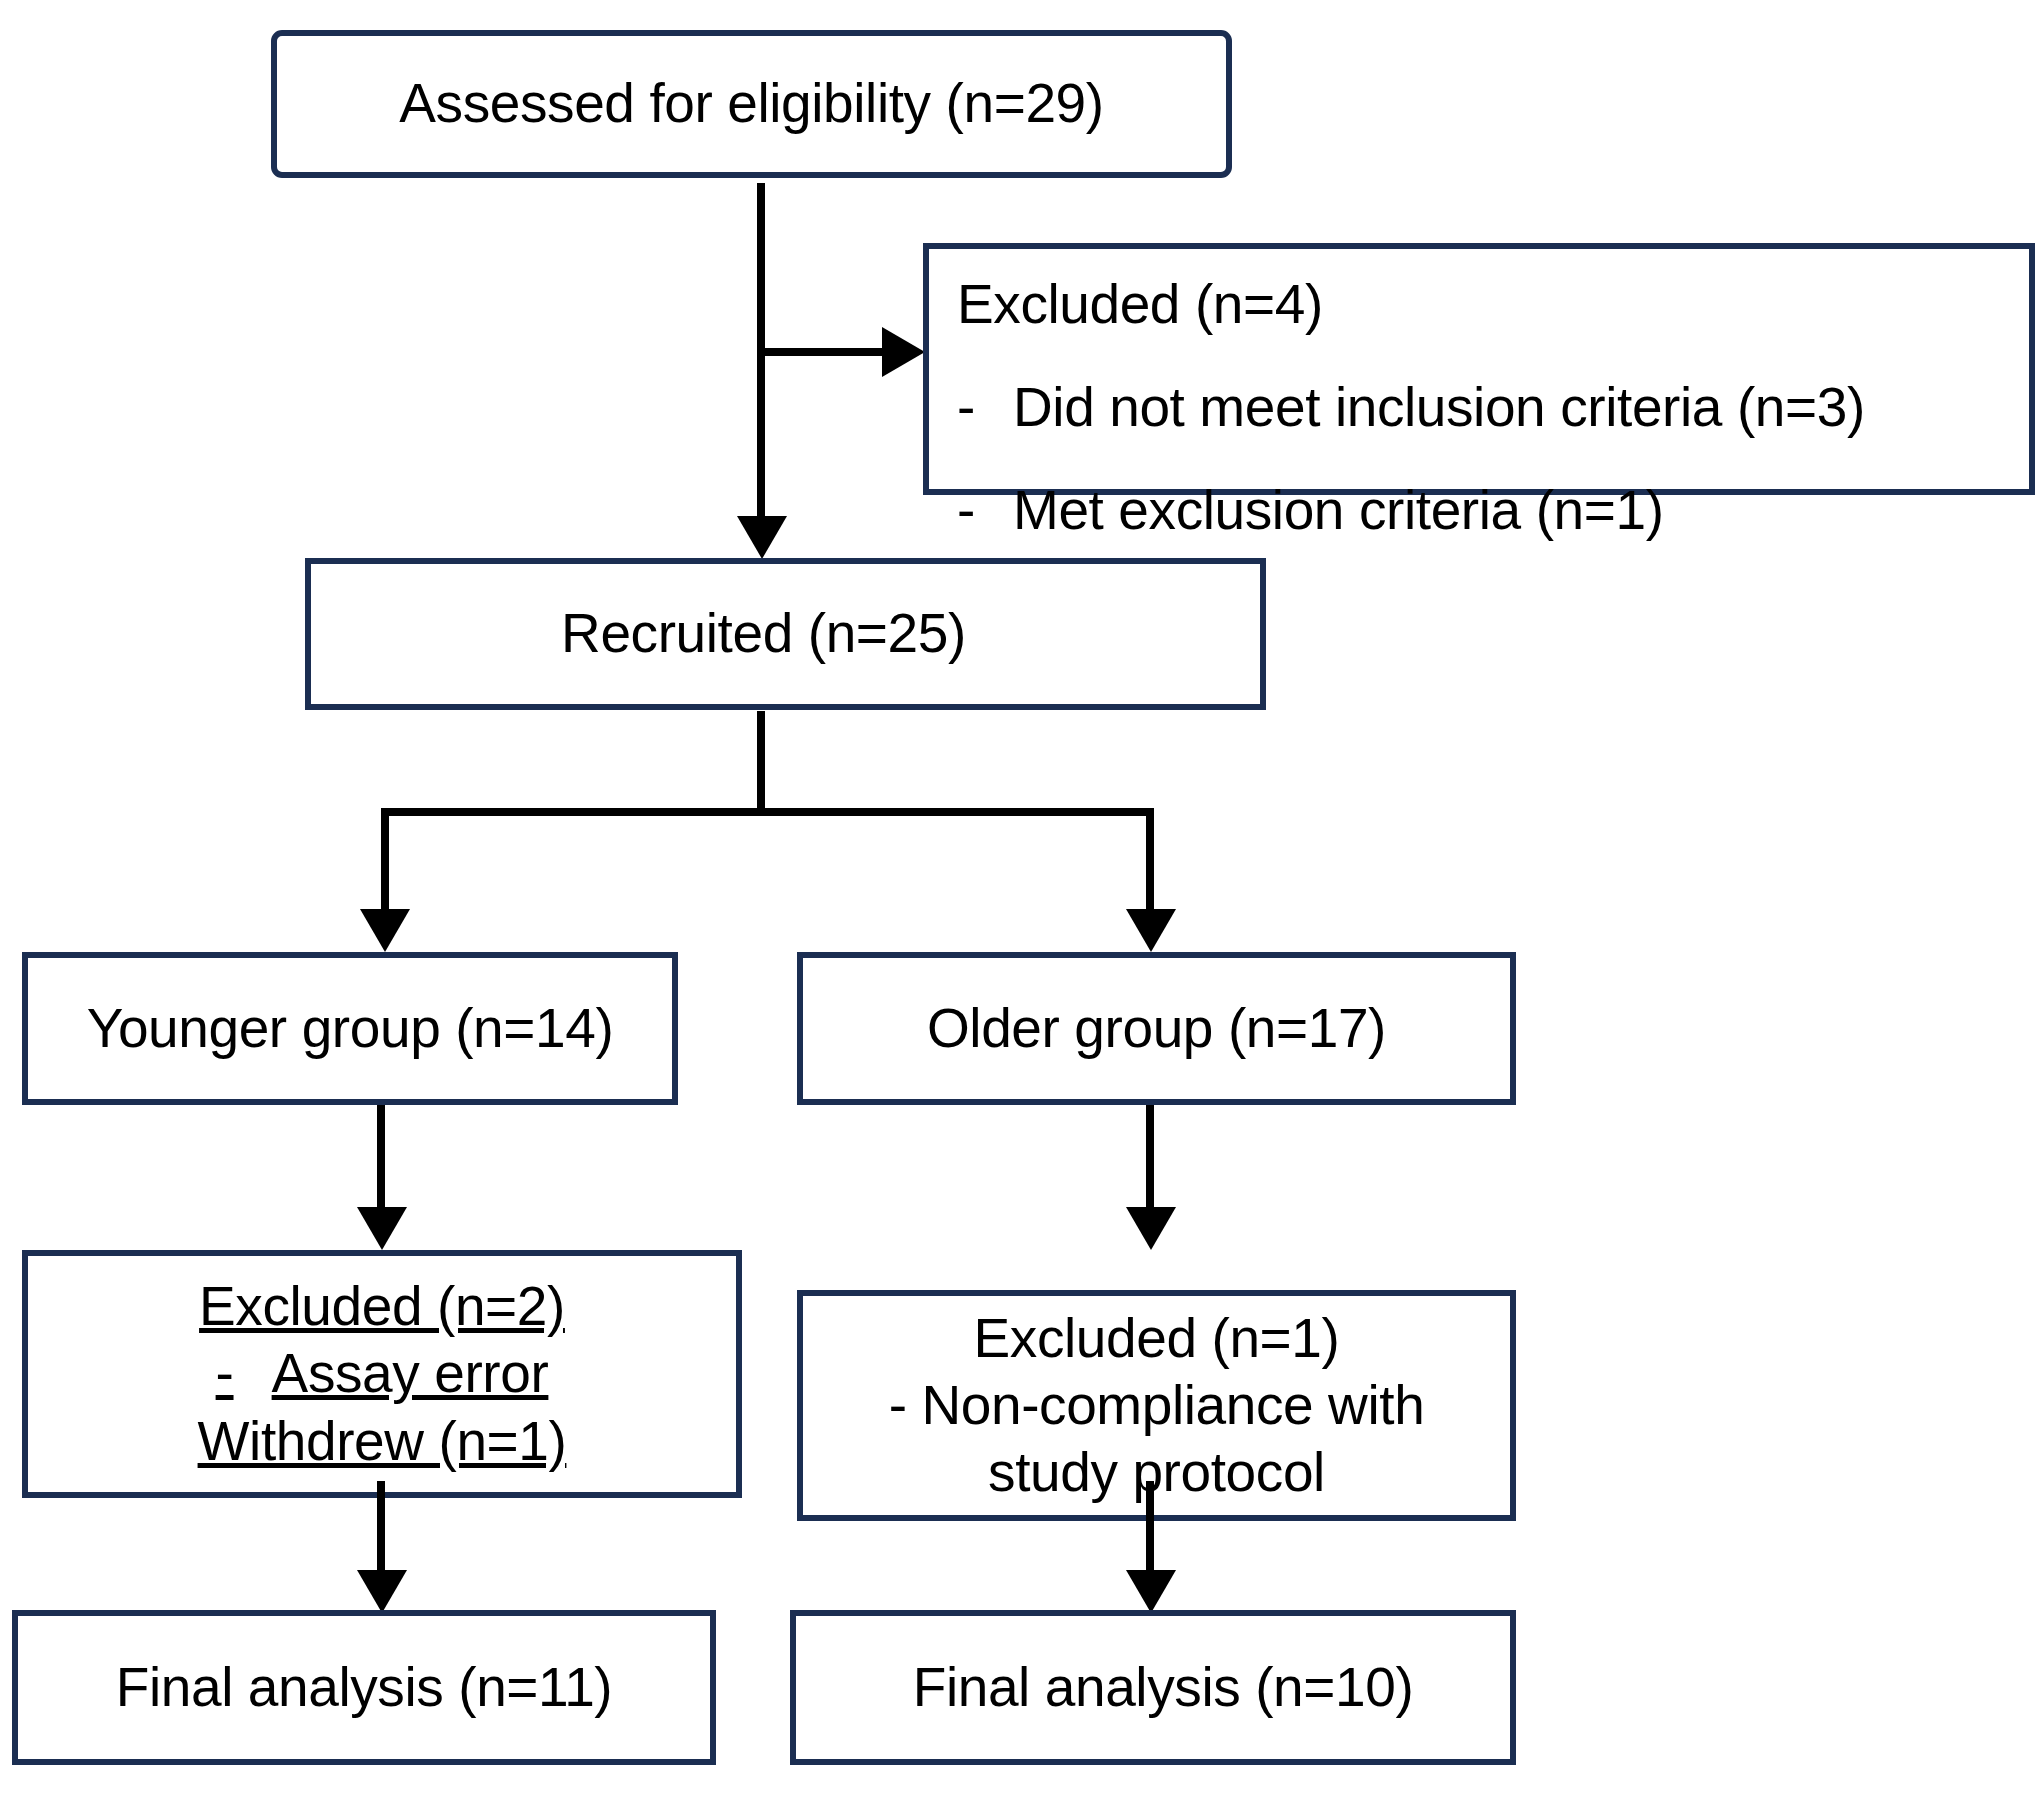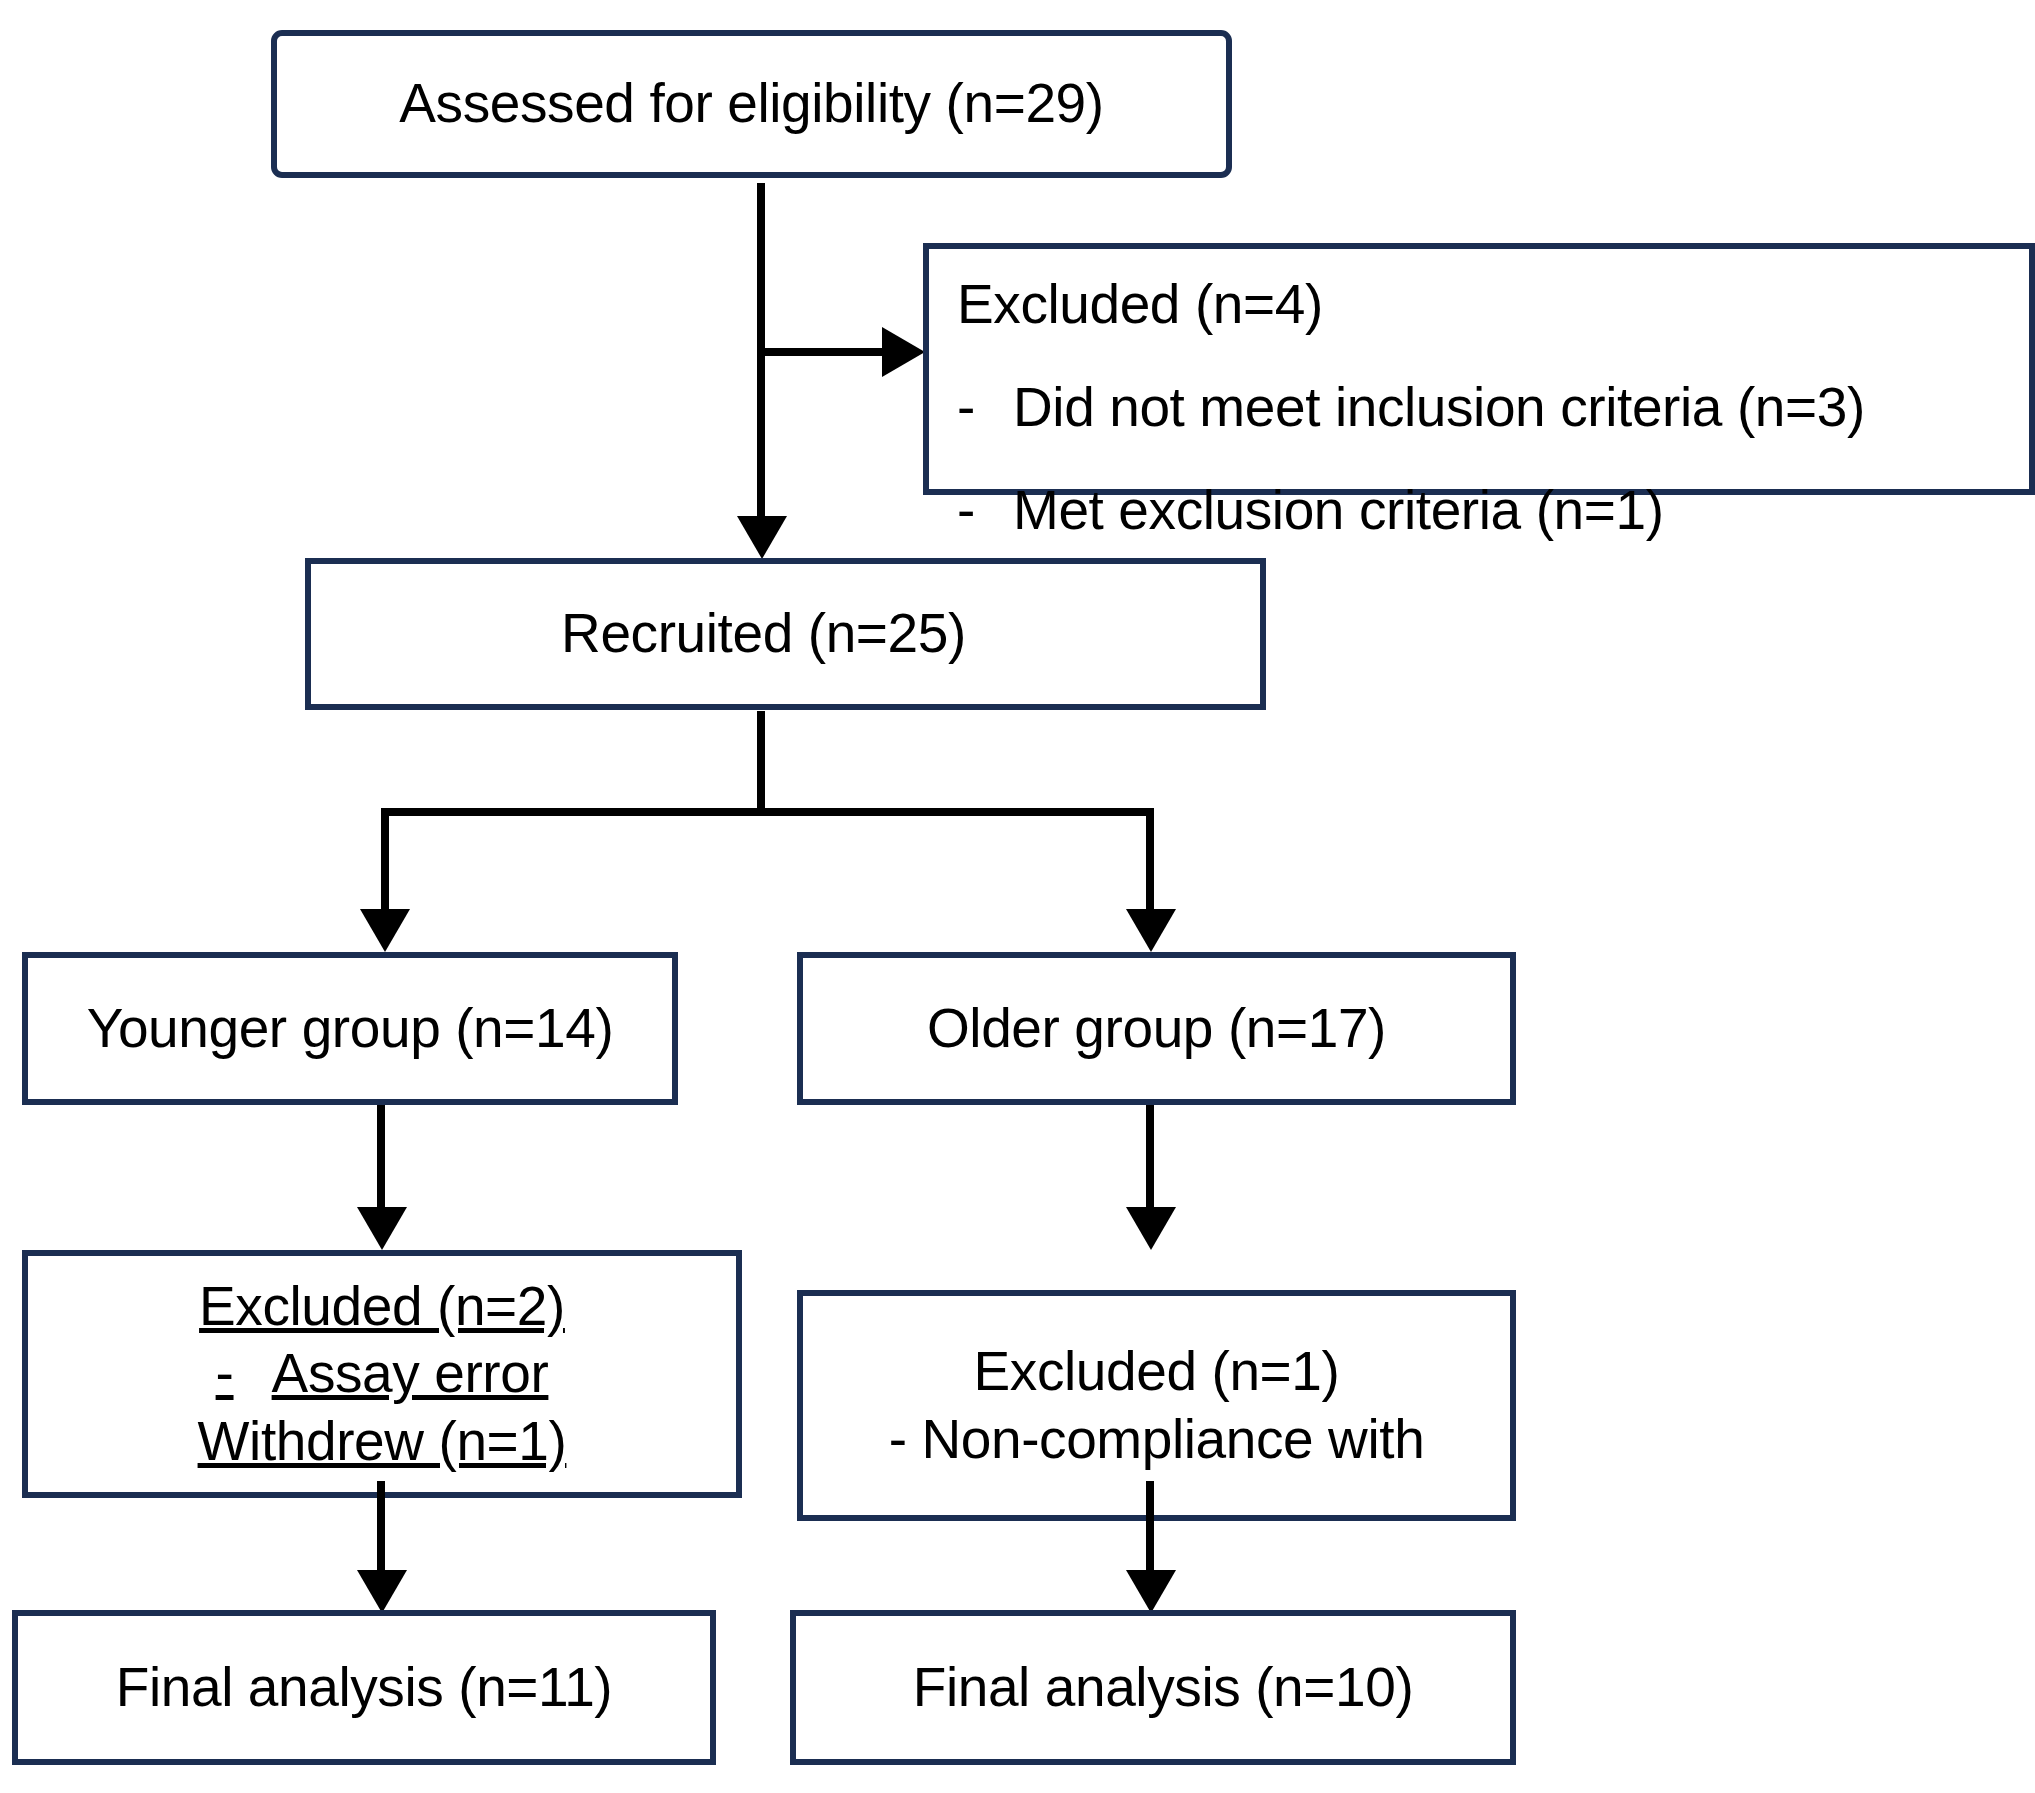--- a/index.html
+++ b/index.html
@@ -138,20 +138,21 @@
     <div class="line bullet-line">
       <span class="bullet-dash">-</span>
       <span>Assay error</span>
     </div>
     <div class="line">Withdrew (n=1)</div>
   </div>
 
   <div class="box" style="left:797px; top:1250px; width:719px; height:231px;margin-top:40px;">
     <div class="line">Excluded (n=1)</div>
     <div class="line">- Non-compliance with</div>
+    <div class="line">study protocol</div>
   </div>
 
   <div class="vline" style="left:377px; top:1481px; height:96px;"></div>
   <div class="arrow-down" style="left:357px; top:1570px;"></div>
 
   <div class="vline" style="left:1146px; top:1481px; height:96px;"></div>
   <div class="arrow-down" style="left:1126px; top:1570px;"></div>
 
   <div class="box" style="left:12px; top:1610px; width:704px; height:155px;">
     <div class="line">Final analysis (n=11)</div>

